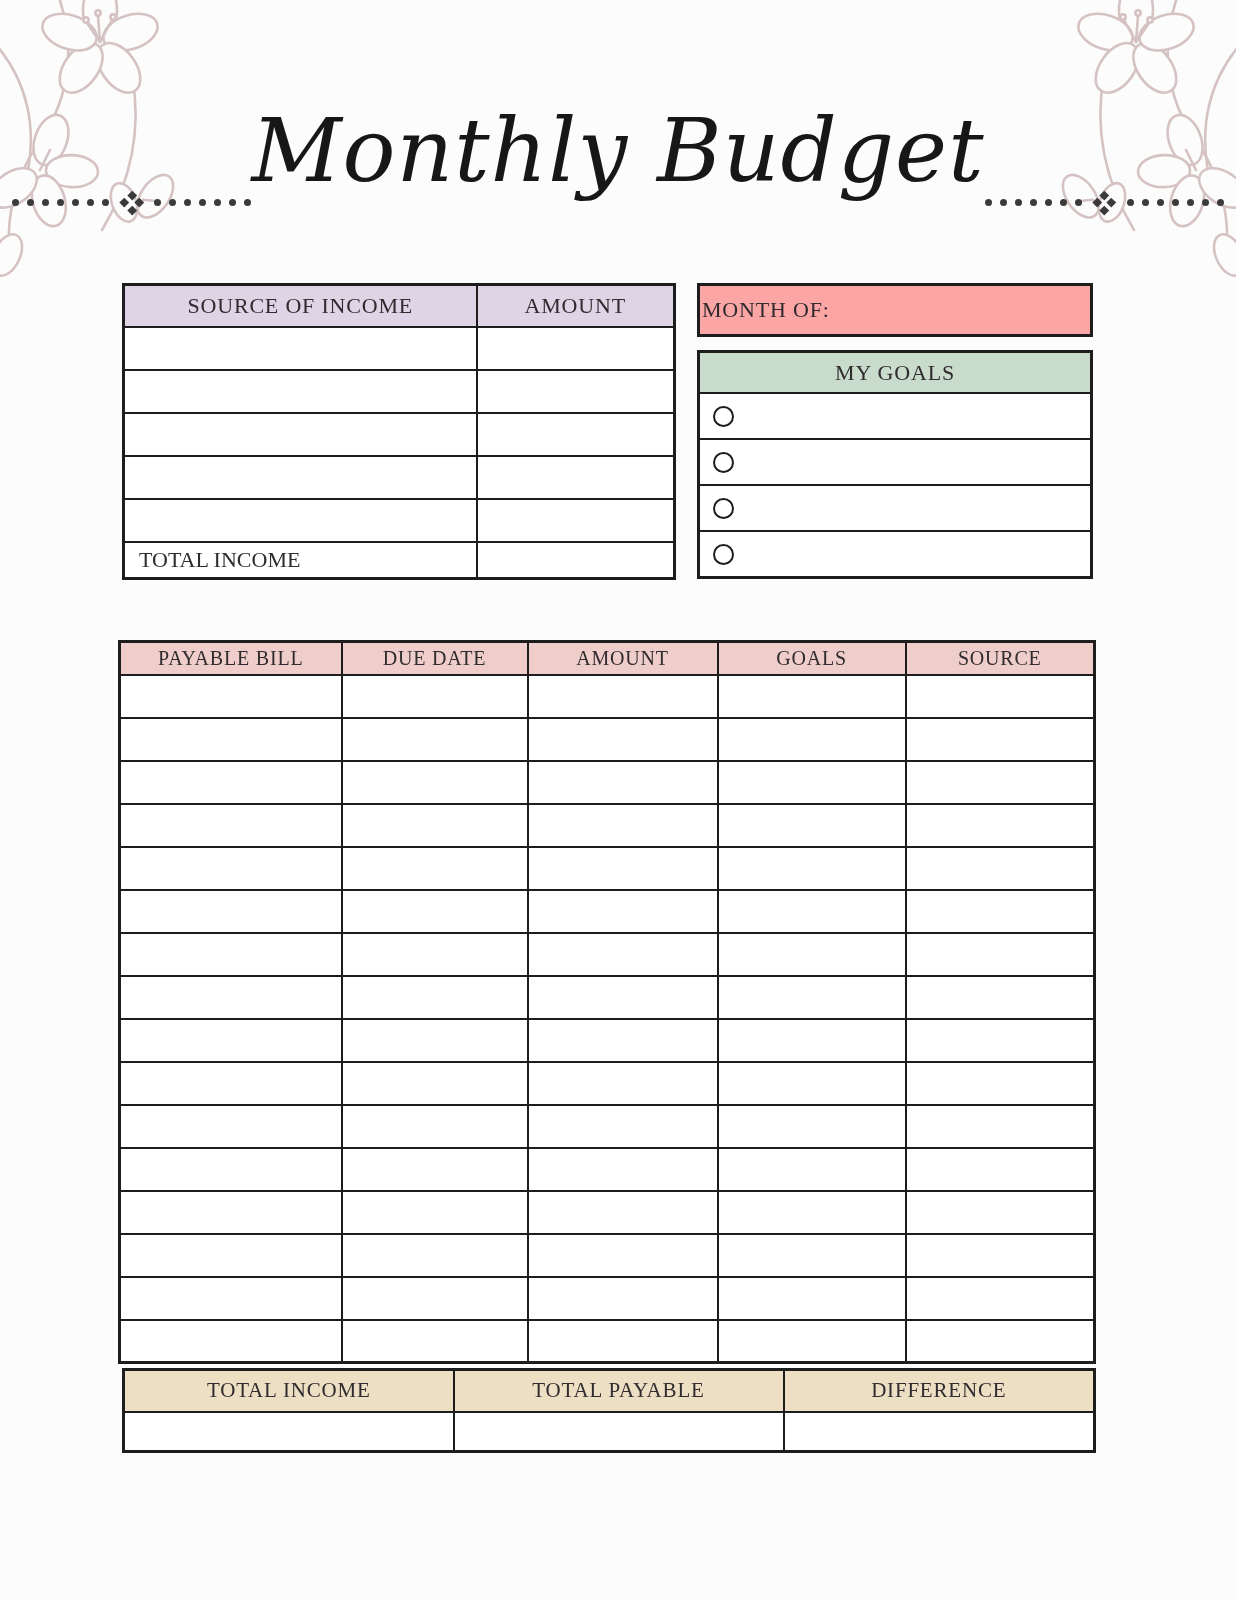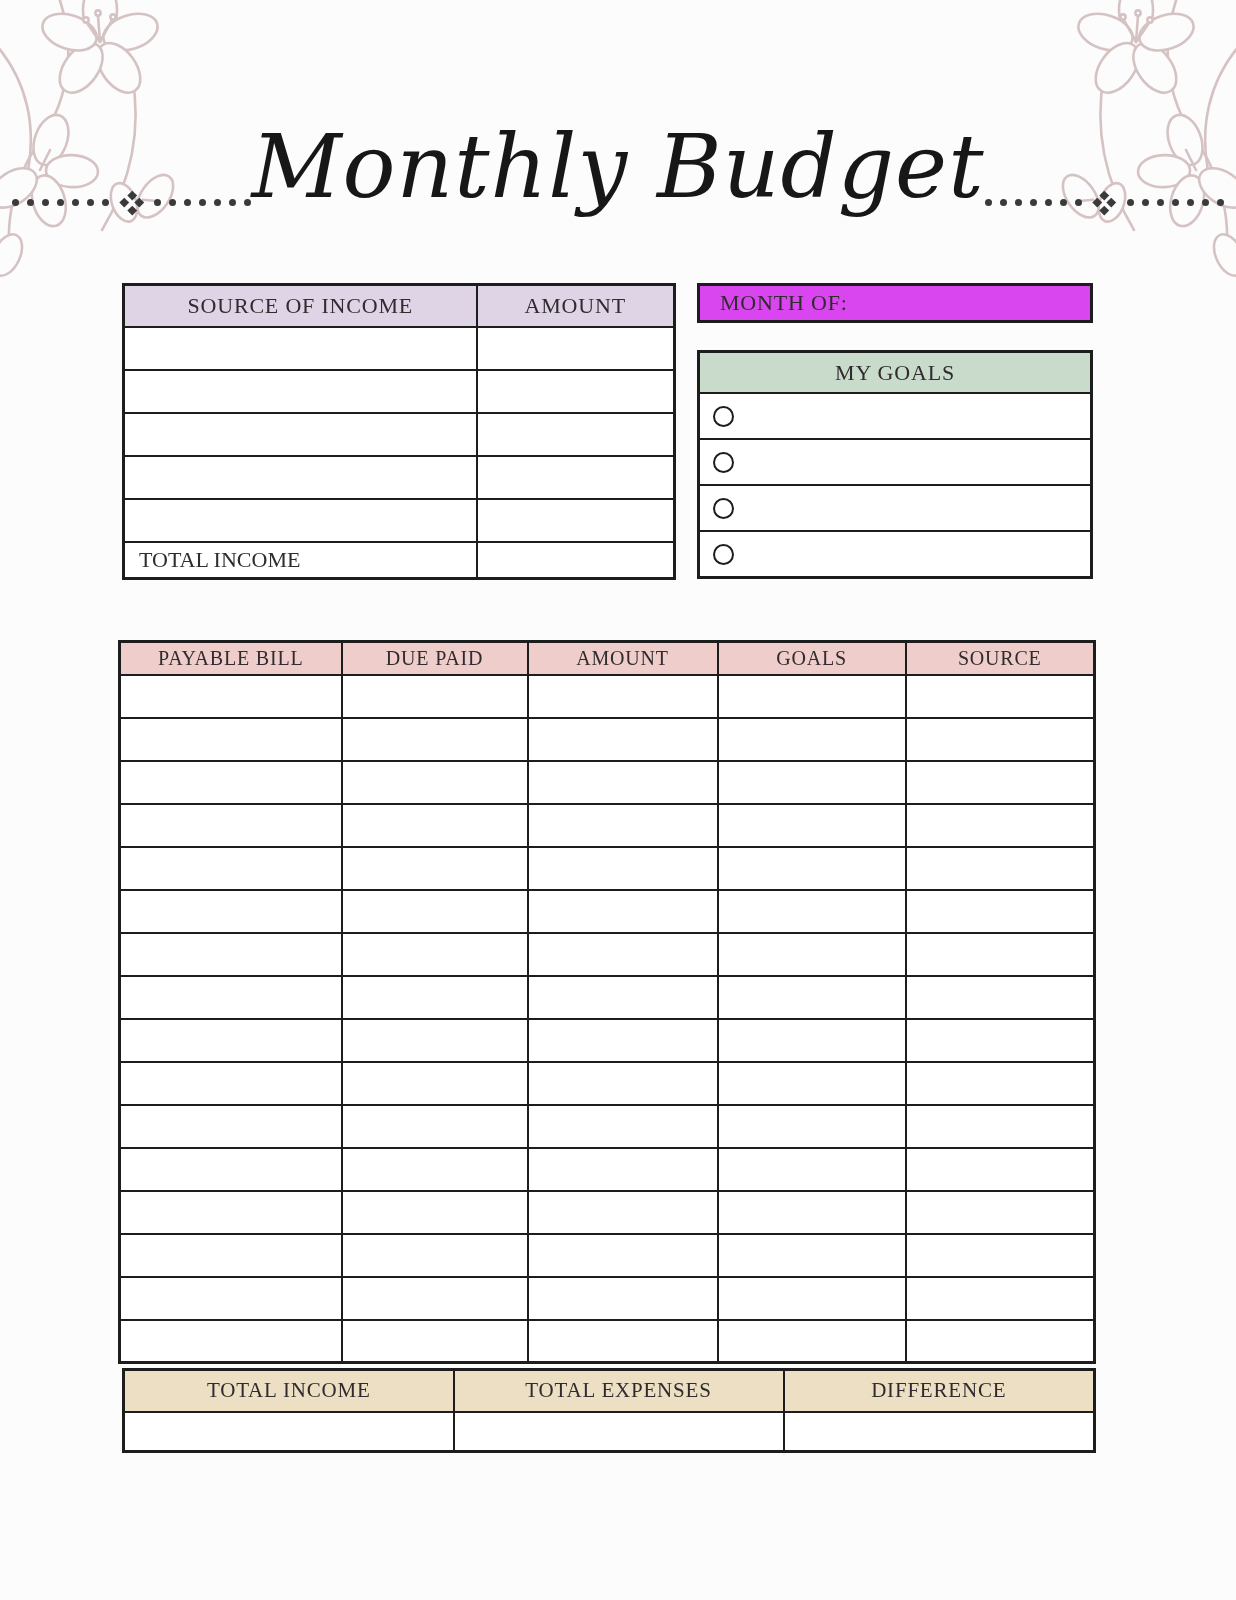--- a/index.html
+++ b/index.html
@@ -13,22 +13,22 @@
     color:#2f2b2e;
   }
 
   
   .floral{position:absolute;pointer-events:none;}
   .floral.tl{left:-18px;top:-20px;}
   .floral.tr{right:-18px;top:-20px;transform:scaleX(-1);}
 
   
   .title-row{
-    position:absolute;top:104px;left:0;right:0;
-    display:flex;align-items:flex-start;justify-content:center;
+    position:absolute;top:88px;left:0;right:0;
+    display:flex;align-items:flex-end;justify-content:center;
   }
   .page-title{
     margin:0;
     font-family:"DejaVu Serif", serif;
     font-style:italic;
     font-weight:500;
     font-size:88px;
     line-height:125px;
     color:#171717;
     letter-spacing:1px;
@@ -51,23 +51,23 @@
 
   
   .income{left:122px;top:283px;width:551px;font-size:22px;}
   .income thead tr{height:42px;background:#ded4e5;}
   .income tbody tr{height:43px;background:#fff;}
   .income tfoot tr{height:37px;background:#fff;}
   .income .lab{text-align:left;padding-left:14px;}
 
   
   .month-bar{
-    position:absolute;left:697px;top:283px;width:396px;height:40px;
-    background:#d946ef;border:3px solid #1d1d1d;box-sizing:border-box;
-    display:flex;align-items:center;padding-left:20px;font-size:22px;letter-spacing:.8px;
+    position:absolute;left:697px;top:283px;width:396px;height:54px;
+    background:#fca5a5;border:3px solid #1d1d1d;box-sizing:border-box;
+    display:flex;align-items:center;padding-left:2px;font-size:22px;letter-spacing:.8px;
   }
 
   
   .goals{
     position:absolute;left:697px;top:350px;width:396px;
     border:3px solid #1d1d1d;box-sizing:border-box;background:#fff;
   }
   .goals-header{
     height:39px;background:#c9dbca;border-bottom:2px solid #1d1d1d;
     display:flex;align-items:center;justify-content:center;
@@ -275,21 +275,21 @@
     <colgroup>
       <col style="width:222px">
         <col style="width:186px">
         <col style="width:190px">
       <col style="width:188px">
         <col style="width:189px">
     </colgroup>
     <thead>
       <tr>
         <th>PAYABLE BILL</th>
-        <th>DUE PAID</th>
+        <th>DUE DATE</th>
         <th>AMOUNT</th>
         <th>GOALS</th>
         <th>SOURCE</th>
       </tr>
     </thead>
     <tbody id="bills-body">
         <tr>
           <td></td>
           <td></td>
           <td></td>
@@ -406,21 +406,21 @@
 
   <table class="summary">
     <colgroup>
         <col style="width:330px">
         <col style="width:330px">
         <col style="width:311px">
       </colgroup>
     <thead>
       <tr>
         <th>TOTAL INCOME</th>
-        <th>TOTAL EXPENSES</th>
+        <th>TOTAL PAYABLE</th>
         <th>DIFFERENCE</th>
       </tr>
     </thead>
     <tbody>
       <tr>
         <td></td>
         <td></td>
         <td></td>
       </tr>
     </tbody>

